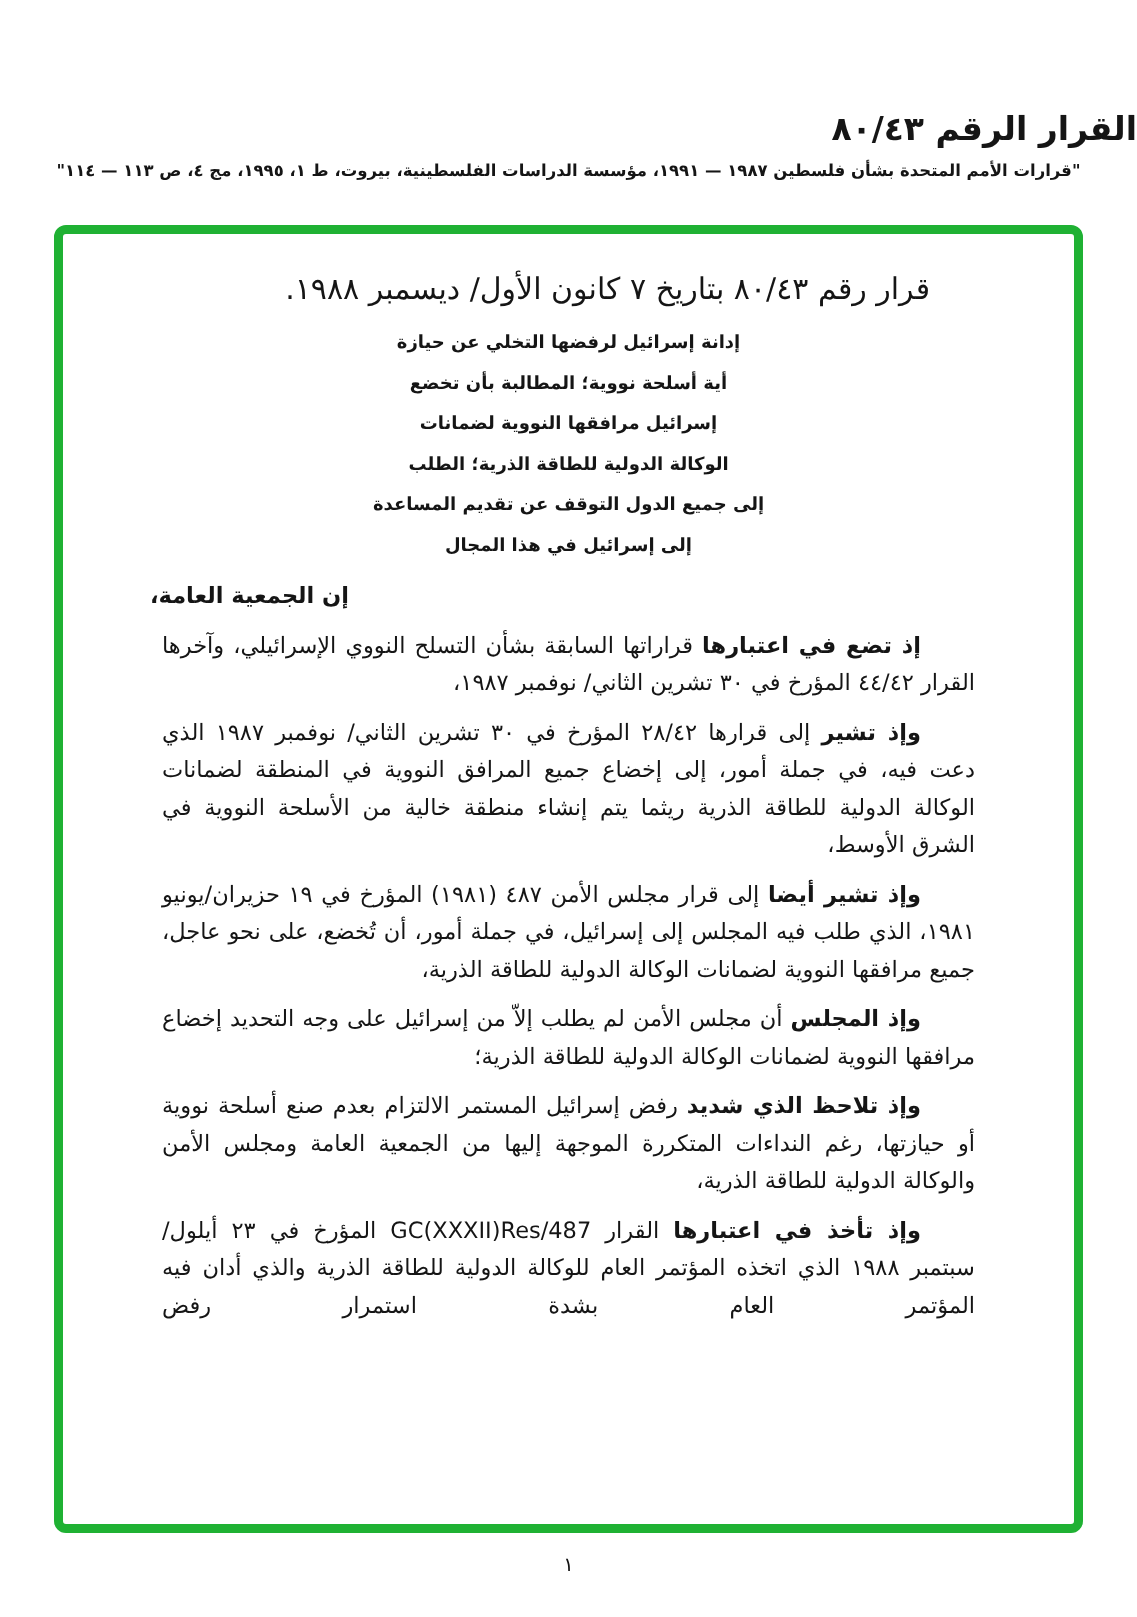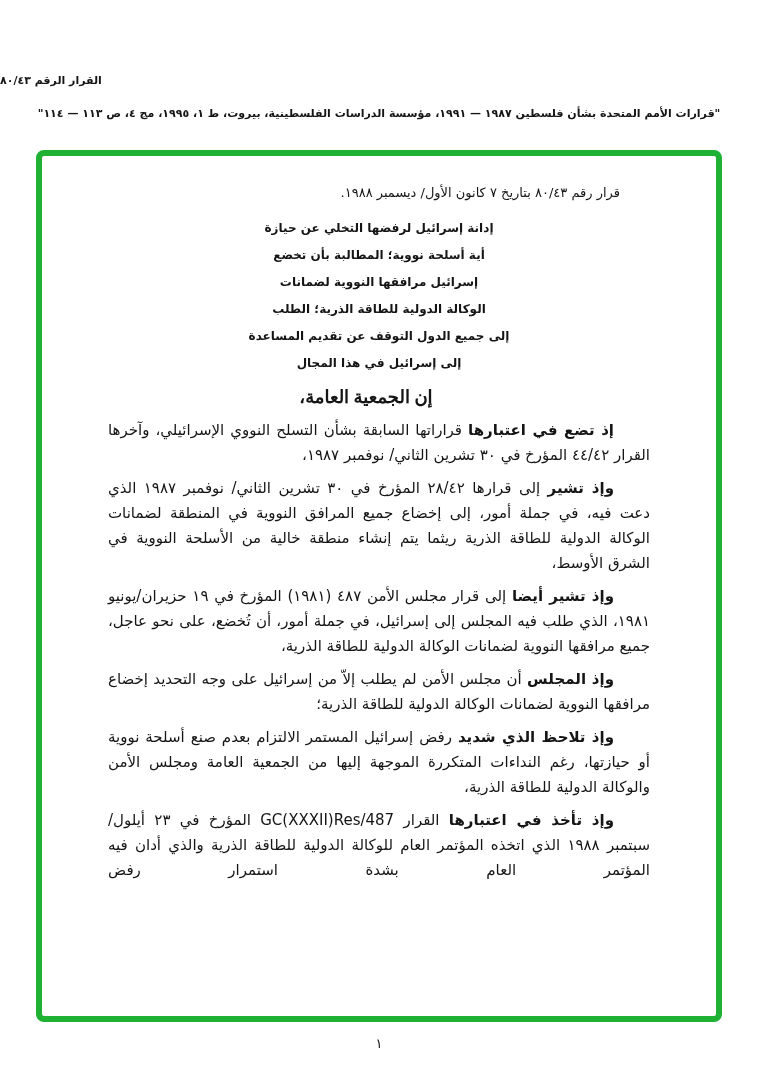--- a/index.html
+++ b/index.html
@@ -4,50 +4,50 @@
 <style>
   html,body { margin:0; padding:0; }
   body {
     width:758px; height:1078px; position:relative;
     background:#ffffff; color:#151515;
     font-family:"DejaVu Sans", sans-serif;
     overflow:hidden;
   }
   .doc-title {
     position:absolute; top:74px; left:0; width:100%;
-    text-align:left; direction:rtl;
-    font-weight:bold; font-size:11px; letter-spacing:0.2px;
+    text-align:right; direction:rtl;
+    font-weight:bold; font-size:22px; letter-spacing:0.2px;
   }
   .doc-source {
     position:absolute; top:107px; left:0; width:100%;
     text-align:center; direction:rtl;
     font-weight:bold; font-size:11px; white-space:nowrap;
   }
   .frame {
     position:absolute; left:36px; top:150px;
     width:674px; height:860px;
     border:6px solid #1fb133; border-radius:8px;
     background:#ffffff;
   }
   .frame-content {
     padding:24px 58px 0 58px;
     direction:rtl;
   }
   .date-line {
-    font-size:13px; line-height:25px;
+    font-size:20px; line-height:25px;
     text-align:right; text-indent:38px;
     margin:0 0 10px 0; font-weight:500;
   }
   .res-heading {
     font-weight:bold; font-size:12px; line-height:27px;
     text-align:center; margin:4px 0 8px 0;
   }
   .assembly {
-    font-weight:bold; font-size:18px; line-height:25px;
-    text-align:center; text-indent:26px; margin:0;font-family:Liberation Serif, serif;
+    font-weight:bold; font-size:15px; line-height:25px;
+    text-align:left; text-indent:26px; margin:0;
   }
   .para {
     font-size:15px; line-height:25px;
     text-align:justify; text-indent:36px; margin:8px;
   }
   .para .lead { font-weight:bold; }
   .para.cutoff { text-align-last:justify; }
   .page-num {
     position:absolute; top:1036px; left:0; width:100%;
     text-align:center; font-size:13px; color:#111;

